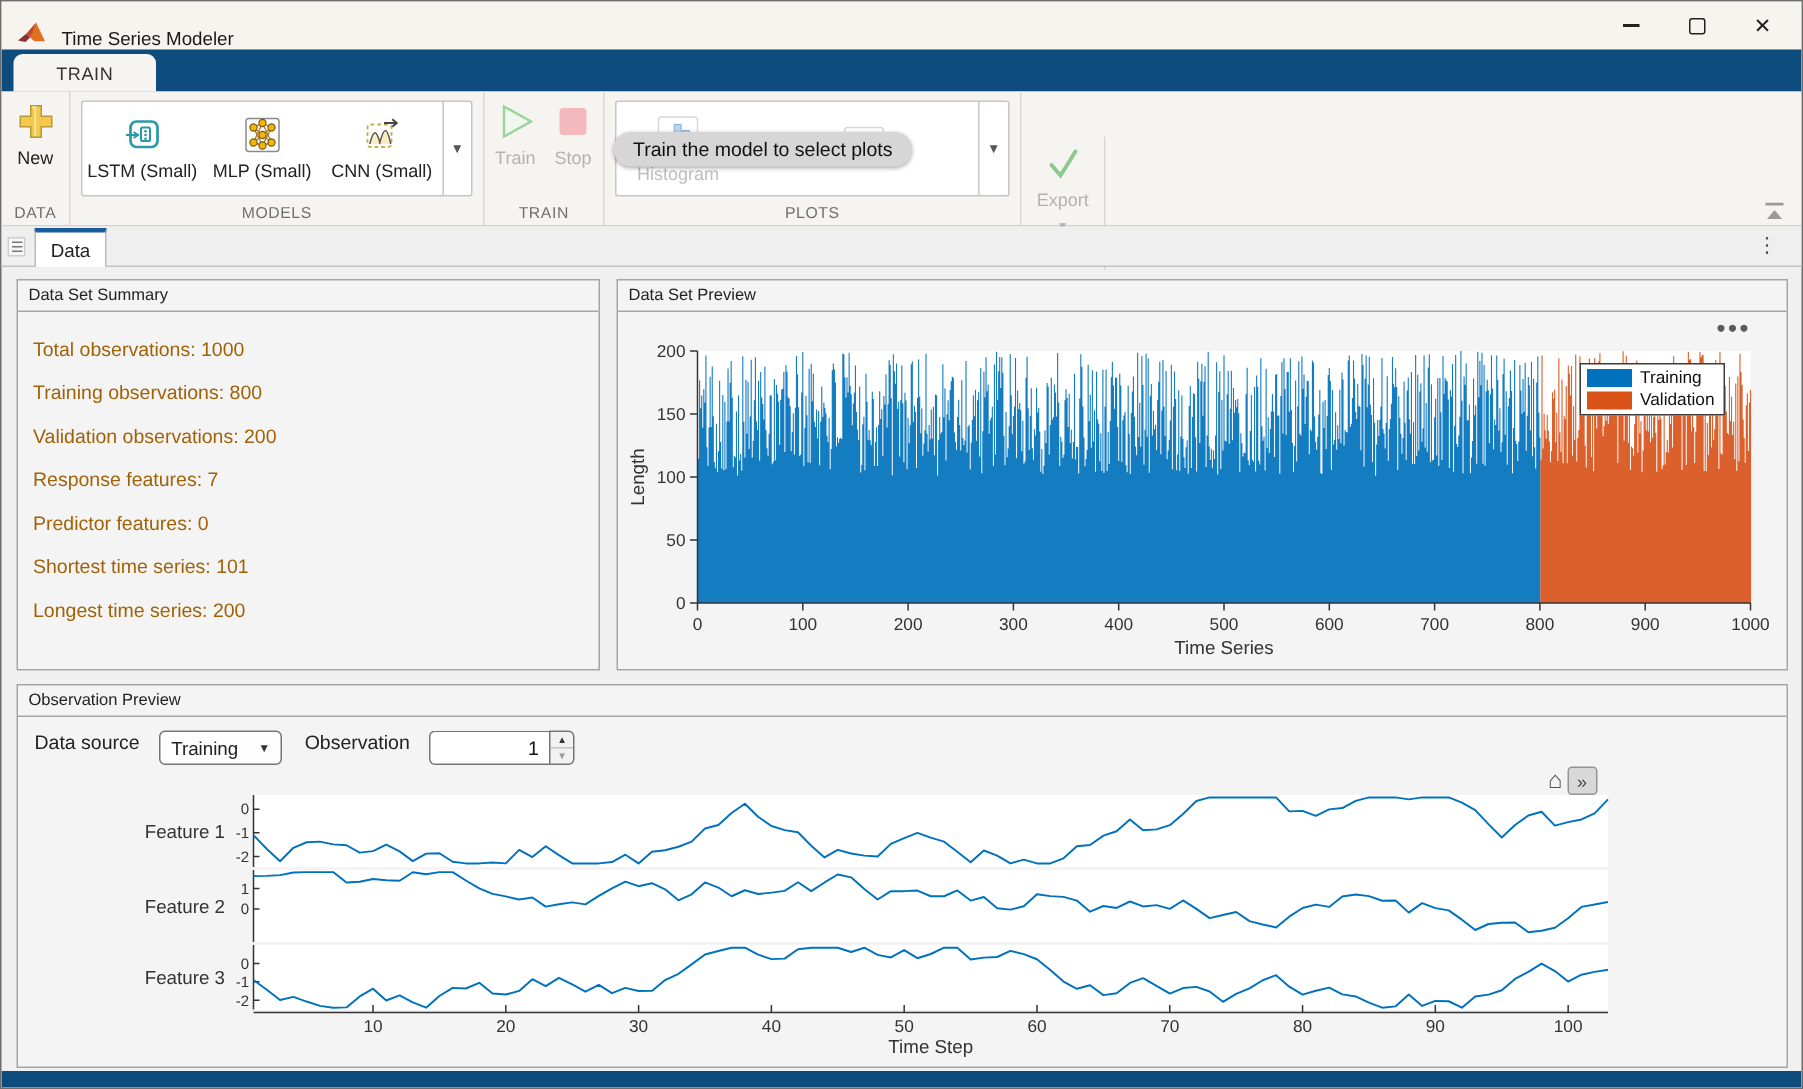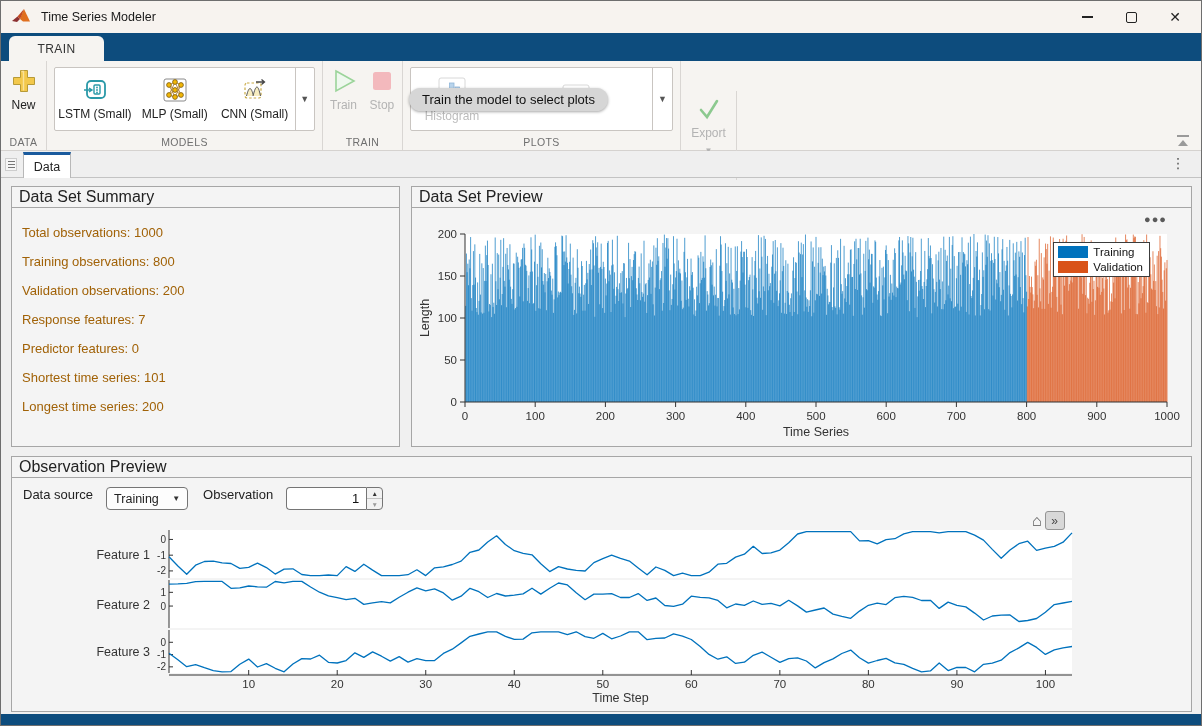--- a/index.html
+++ b/index.html
@@ -3,21 +3,21 @@
 <meta charset="utf-8">
 <style>
   * { margin:0; padding:0; box-sizing:border-box; }
   html,body { background:#cfcfcf; }
   #window {
     position:relative; width:1202px; height:726px;
     background:#f0f0f0; border:1px solid #6e6e6e;
     font-family:"Liberation Sans", sans-serif; overflow:hidden;
   }
   
-  .titlebar { position:absolute; left:0; top:0; width:100%; height:32px; background:#f7f3ef; display:flex; align-items:center; }
+  .titlebar { position:absolute; left:0; top:0; width:100%; height:32px; background:#f7f3ef; display:flex; align-items:flex-end; }
   .logo { margin-left:10px; }
   .wtitle { margin-left:10px; font-size:12.5px; color:#1a1a1a; }
   .wctrls { position:absolute; right:4px; top:0; height:100%; display:flex; }
   .wbtn { width:44px; height:100%; display:flex; align-items:center; justify-content:center; cursor:default; }
   .min-glyph { width:11px; height:1.5px; background:#222; }
   .max-glyph { width:11px; height:11px; border:1.5px solid #222; border-radius:2px; }
   .close-glyph { font-size:14px; color:#222; }
   
   .ribbon-tabs { position:absolute; left:0; top:32px; width:100%; height:28px; background:#0d4c7d; }
   .rtab { position:absolute; left:8px; top:3px; width:95px; height:25px; background:#f6f4f1; border-radius:6px 6px 0 0; display:flex; align-items:center; justify-content:center; font-size:12px; letter-spacing:.4px; color:#333; }
@@ -42,21 +42,21 @@
   .export-caret { font-size:8px; color:#b3b3b3; margin-top:2px; }
   .collapse-btn { position:absolute; right:10px; bottom:3px; width:16px; height:12px; cursor:default; }
   
   .doctabs { position:absolute; left:0; top:150px; width:100%; height:27px; background:#efefef; border-bottom:1px solid #c3c3c3; }
   .hamb { position:absolute; left:4px; top:7px; width:12px; height:13px; border:1px solid #cdcdcd; background:#f6f6f6; padding:2px 2px; cursor:default; }
   .hamb i { display:block; width:7px; height:1px; background:#777; margin:0 auto 2px; }
   .doctab { position:absolute; left:22px; top:1px; width:48px; height:26px; background:#fff; border:1px solid #b8b8b8; border-bottom:none; border-top:3px solid #1a5b9e; display:flex; align-items:center; justify-content:center; font-size:12.5px; color:#222; cursor:default; }
   .kebab { position:absolute; right:16px; top:4px; font-size:14px; color:#555; cursor:default; }
   
   .panel { position:absolute; background:#f4f4f4; border:1px solid #a6a6a6; }
-  .phead { height:21px; line-height:20px; padding-left:7px; font-size:16px; color:#222; border-bottom:1px solid #a6a6a6; }
+  .phead { height:21px; line-height:20px; padding-left:7px; font-size:11px; color:#222; border-bottom:1px solid #a6a6a6; }
   #summary-panel { left:10px; top:185px; width:389px; height:261px; }
   .sbody { padding:17px 10px 0 10px; }
   .sline { font-size:13px; color:#a16207; margin-bottom:14px; }
   #preview-panel { left:410px; top:185px; width:781px; height:261px; }
   .ellipsis { position:absolute; right:24px; top:26px; font-size:11px; letter-spacing:1px; color:#5a5a5a; font-weight:bold; cursor:default; }
   #dsp { position:absolute; left:1px; top:22px; }
   .legend { position:absolute; right:41px; top:55px; background:#fff; border:1px solid #3c3c3c; padding:3px 6px 3px 4px; display:flex; flex-direction:column; gap:3px; }
   .lrow { display:flex; align-items:center; gap:5px; font-size:11.5px; color:#111; }
   .lswatch { width:30px; height:12px; }
   #obs-panel { left:10px; top:455px; width:1181px; height:256px; }

